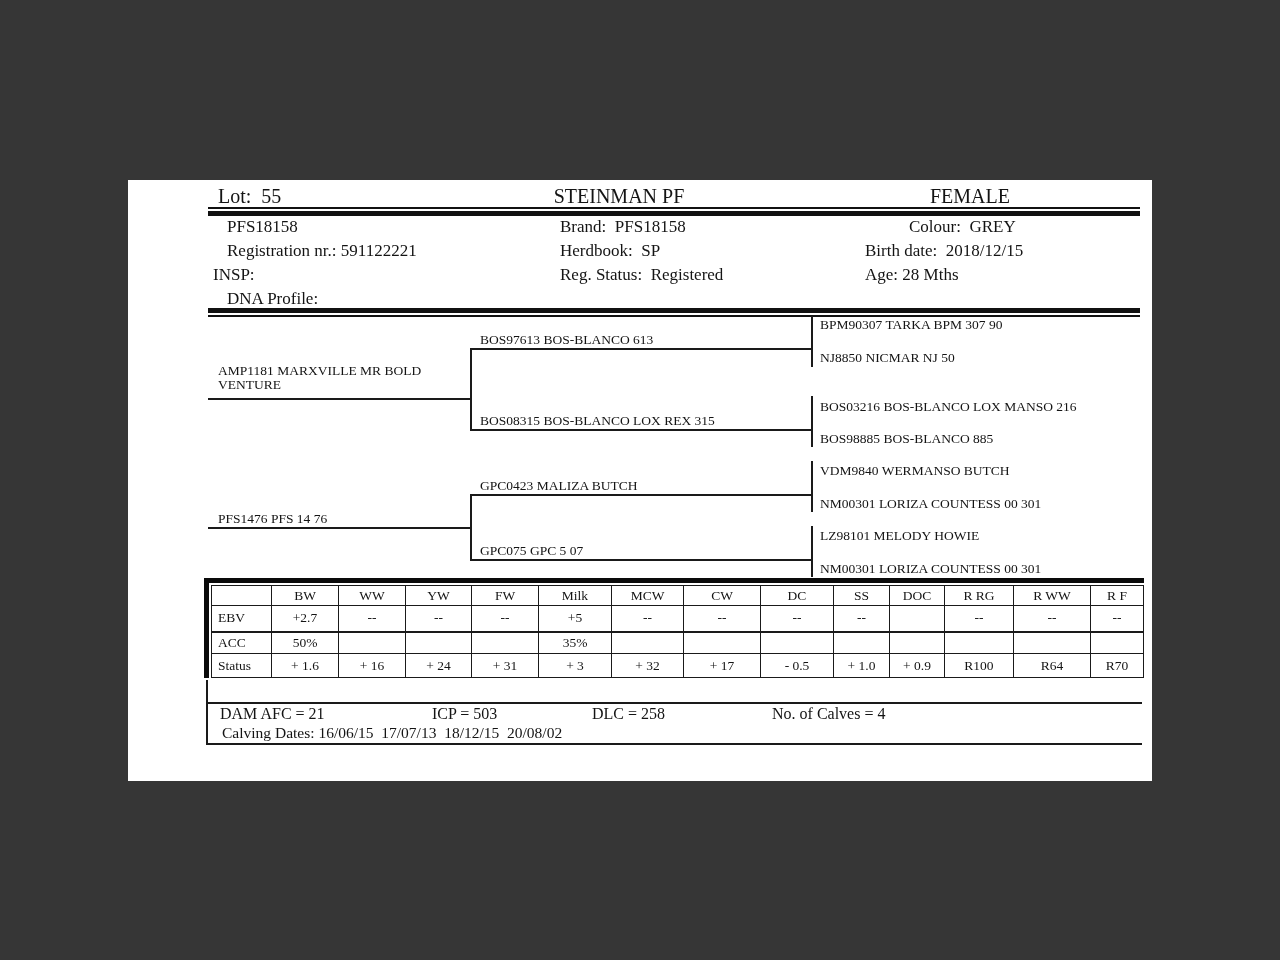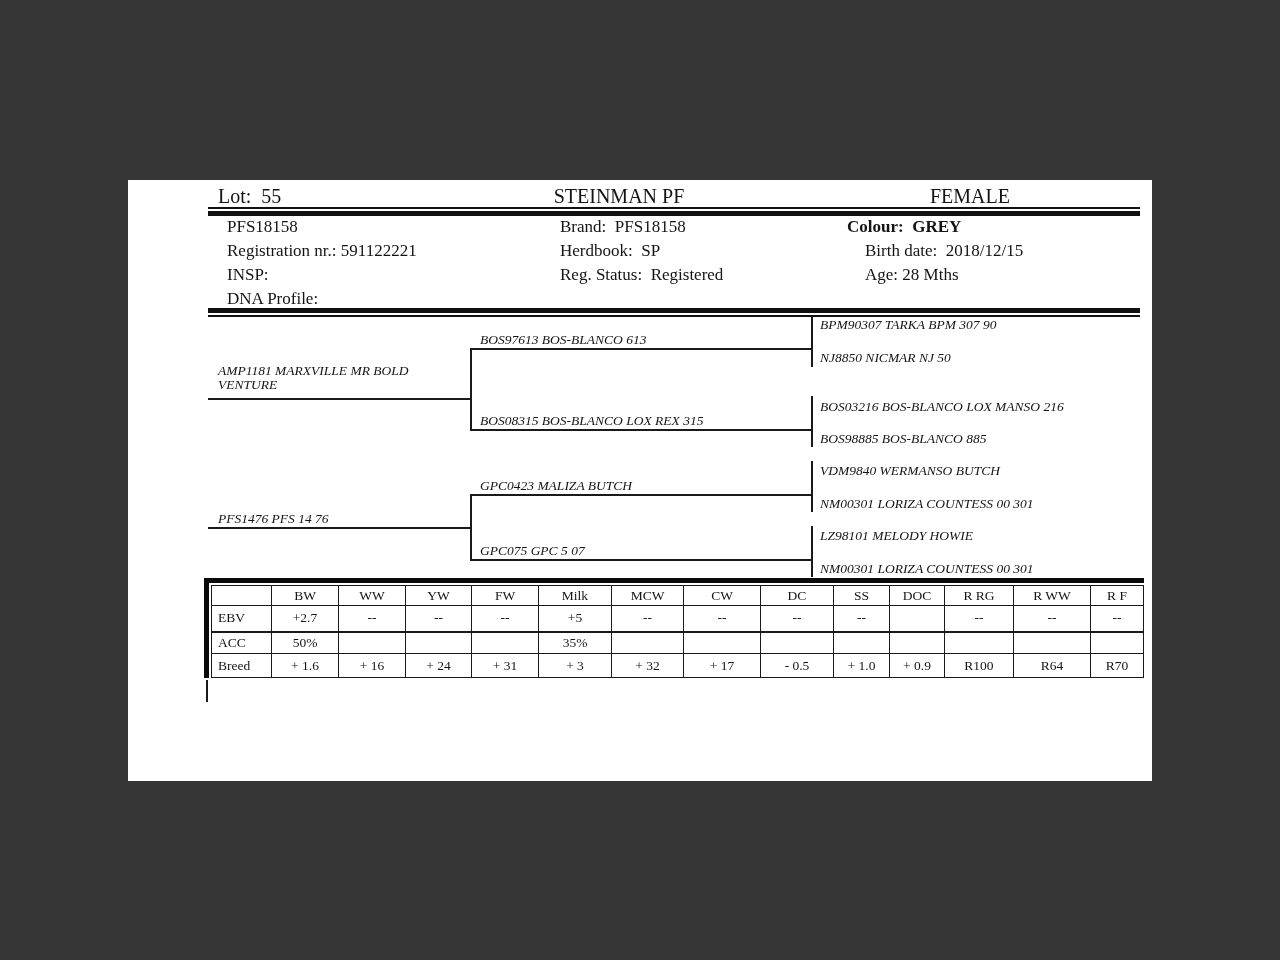--- a/index.html
+++ b/index.html
@@ -17,21 +17,21 @@
     color: #141414;
   }
   .t {
     position: absolute;
     white-space: pre;
     color: #141414;
     line-height: 1.15;
   }
   .title-size { font-size: 20px; }
   .info-size  { font-size: 17px; text-align: right; }
-  .ped-size   { font-size: 13.5px; line-height: 14px; font-style: italic; }
+  .ped-size   { font-size: 13.5px; line-height: 14px; }
   .bot-size   { font-size: 16px; }
   .cal-size   { font-size: 15.5px; }
 
   .hline, .vline { position: absolute; background: #1a1a1a; }
   .hline { height: 1.6px; }
   .vline { width: 1.6px; }
 
   .sep { position: absolute; left: 80px; width: 932px; }
   .sep .thin  { height: 2px; background: #111; }
   .sep .gap   { height: 2px; background: transparent; }
@@ -89,28 +89,28 @@
   <div class="t title-size" style="left:802px; top:5px;">FEMALE</div>
 
   <div class="sep" style="top:27px;">
     <div class="thin"></div>
       <div class="gap"></div>
       <div class="thick"></div>
   </div>
 
   <div class="t info-size" style="left:99px; top:37px;">PFS18158</div>
   <div class="t info-size" style="left:99px; top:61px;">Registration nr.: 591122221</div>
-  <div class="t info-size" style="left:99px; top:85px;">INSP:</div>
+  <div class="t info-size" style="left:85px; top:85px;">INSP:</div>
   <div class="t info-size" style="left:99px; top:109px;">DNA Profile:</div>
 
   <div class="t info-size" style="left:432px; top:37px;">Brand:  PFS18158</div>
   <div class="t info-size" style="left:432px; top:61px;">Herdbook:  SP</div>
   <div class="t info-size" style="left:432px; top:85px;">Reg. Status:  Registered</div>
 
-  <div class="t info-size" style="left:719px; top:37px;font-weight:bold;">Colour:  GREY</div>
+  <div class="t info-size" style="left:781px; top:37px;">Colour:  GREY</div>
   <div class="t info-size" style="left:737px; top:61px;">Birth date:  2018/12/15</div>
   <div class="t info-size" style="left:737px; top:85px;">Age: 28 Mths</div>
 
   <div class="sep" style="top:128px;">
     <div class="thick"></div>
       <div class="gap"></div>
       <div class="thin"></div>
   </div>
 
   <div class="t ped-size" style="left:692px; top:138px;">BPM90307 TARKA BPM 307 90</div>
@@ -207,35 +207,42 @@
             <td></td>
             <td></td>
             <td></td>
             <td></td>
             <td></td>
             <td></td>
             <td></td>
             <td></td>
           </tr>
           <tr>
-            <td class="rowlabel">Breed</td>
+            <td class="rowlabel">Status</td>
             <td>+ 1.6</td>
             <td>+ 16</td>
             <td>+ 24</td>
             <td>+ 31</td>
             <td>+ 3</td>
             <td>+ 32</td>
             <td>+ 17</td>
             <td>- 0.5</td>
             <td>+ 1.0</td>
             <td>+ 0.9</td>
             <td>R100</td>
             <td>R64</td>
             <td>R70</td>
           </tr>
         </tbody>
     </table>
   </div>
 
   <div class="vline" style="left:78px; top:500px; height:22px;"></div>
 
+  <div class="dam-box">
+    <div class="t bot-size" style="left:12px;  top:1px;">DAM AFC = 21</div>
+    <div class="t bot-size" style="left:224px; top:1px;">ICP = 503</div>
+    <div class="t bot-size" style="left:384px; top:1px;">DLC = 258</div>
+    <div class="t bot-size" style="left:564px; top:1px;">No. of Calves = 4</div>
+    <div class="t cal-size" style="left:14px; top:20px;">Calving Dates: 16/06/15  17/07/13  18/12/15  20/08/02</div>
+  </div>
 
 </div>
 
 </body></html>

